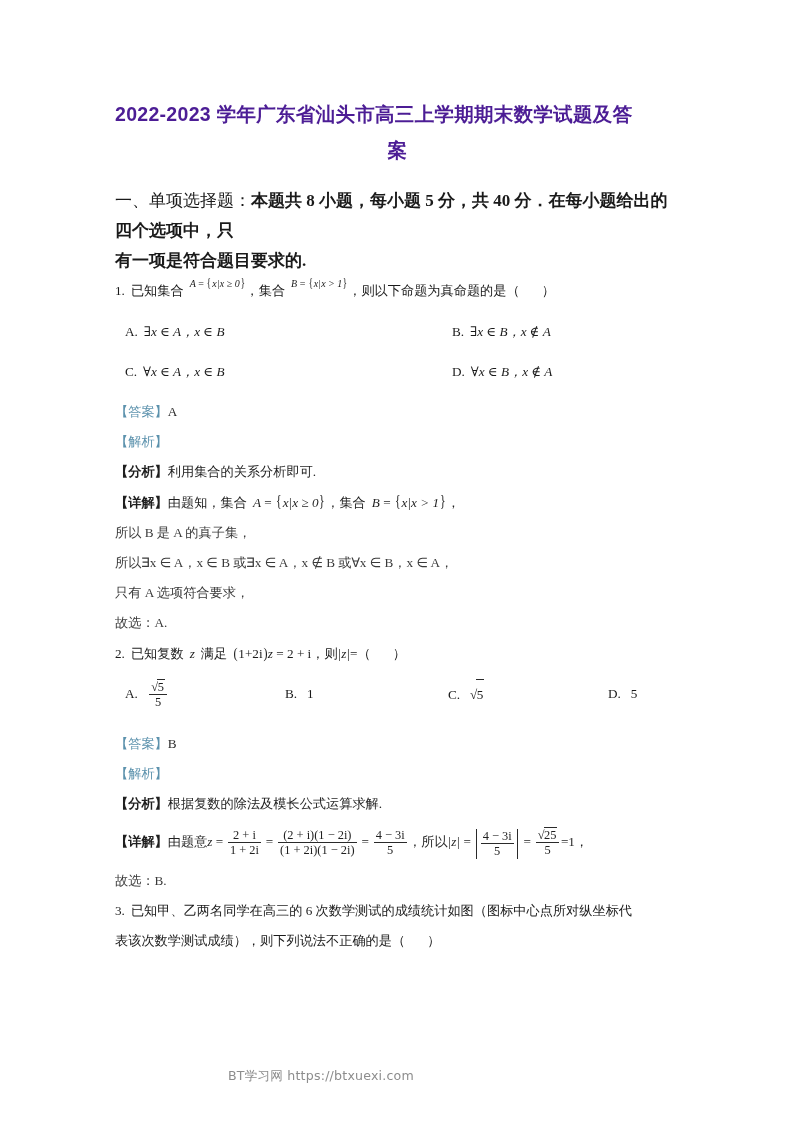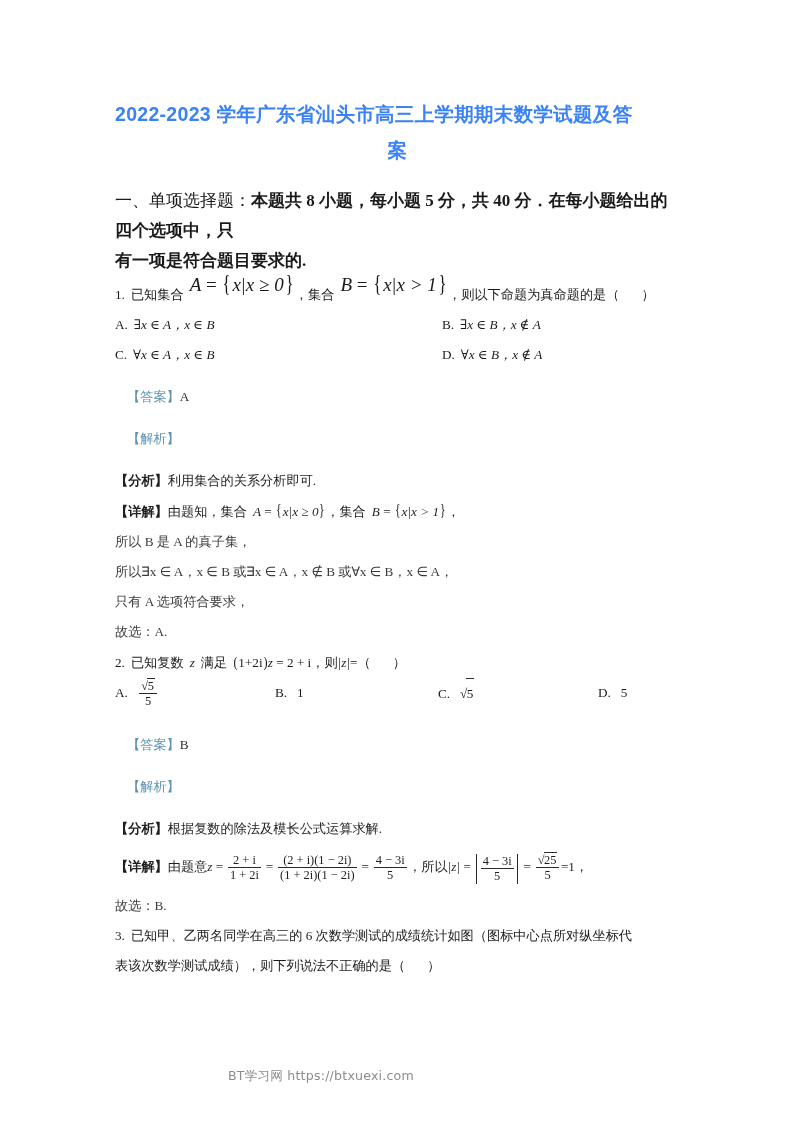--- a/index.html
+++ b/index.html
@@ -32,21 +32,21 @@
   }
 
   
   .doc-title {
     font-family: "Liberation Sans", "DejaVu Sans", sans-serif;
     font-size: 19.5px;
     font-weight: bold;
     line-height: 36px;
     text-align: center;
     letter-spacing: 0.3px;
-    color: #3b82f6;
+    color: #4c1d95;
     margin: 0 0 18px 0;
     width: 565px;
   }
   .doc-title .t-line1 { display: block; text-align: left; }
   .doc-title .t-line2 { display: block; text-align: center; }
 
   
   .para {
     font-size: 13.2px;
     line-height: 30px;
@@ -74,21 +74,21 @@
     position: relative;
   }
   .qnum { }
 
   
   .opts {
     display: block;
     position: relative;
     font-size: 13.2px;
     line-height: 30px;
-    margin: 0;
+    margin: 10px;
   }
   .opts.two-col { height: 30px; }
   .opts.four-col { height: 40px; }
   .opt {
     position: absolute;
     top: 0;
     white-space: nowrap;
   }
   .opt .lbl { font-family: "Liberation Serif", serif; }
   .c2-a { left: 0px; }
@@ -98,38 +98,38 @@
   .c4-a { left: 0px; }
   .c4-b { left: 160px; }
   .c4-c { left: 323px; }
   .c4-d { left: 483px; }
 
   
   .marker {
     color: #5c92ad;
     font-size: 13.2px;
     line-height: 30px;
-    margin: 12px;
+    margin: 0;
   }
   .marker .ansval { color: #2b2b2b; }
 
   
   .math {
     font-family: "Liberation Serif", "DejaVu Serif", serif;
     font-style: normal;
     white-space: nowrap;
   }
   .mi { font-style: italic; }
   .mup { font-style: normal; }
   .set-brace { font-size: 1.22em; font-style: normal; display: inline-block; transform: scaleX(0.72); }
   .bar { font-style: normal; padding: 0 0.5px; }
   .raise {
     position: relative;
     top: -8px;
-    font-size: 19px;
+    font-size: 10px;
   }
   .paren-big { font-size: 1.18em; display: inline-block; transform: scaleX(0.78); }
 
   
   .frac {
     display: inline-block;
     vertical-align: middle;
     text-align: center;
     font-size: 12.4px;
     line-height: 1.16;

